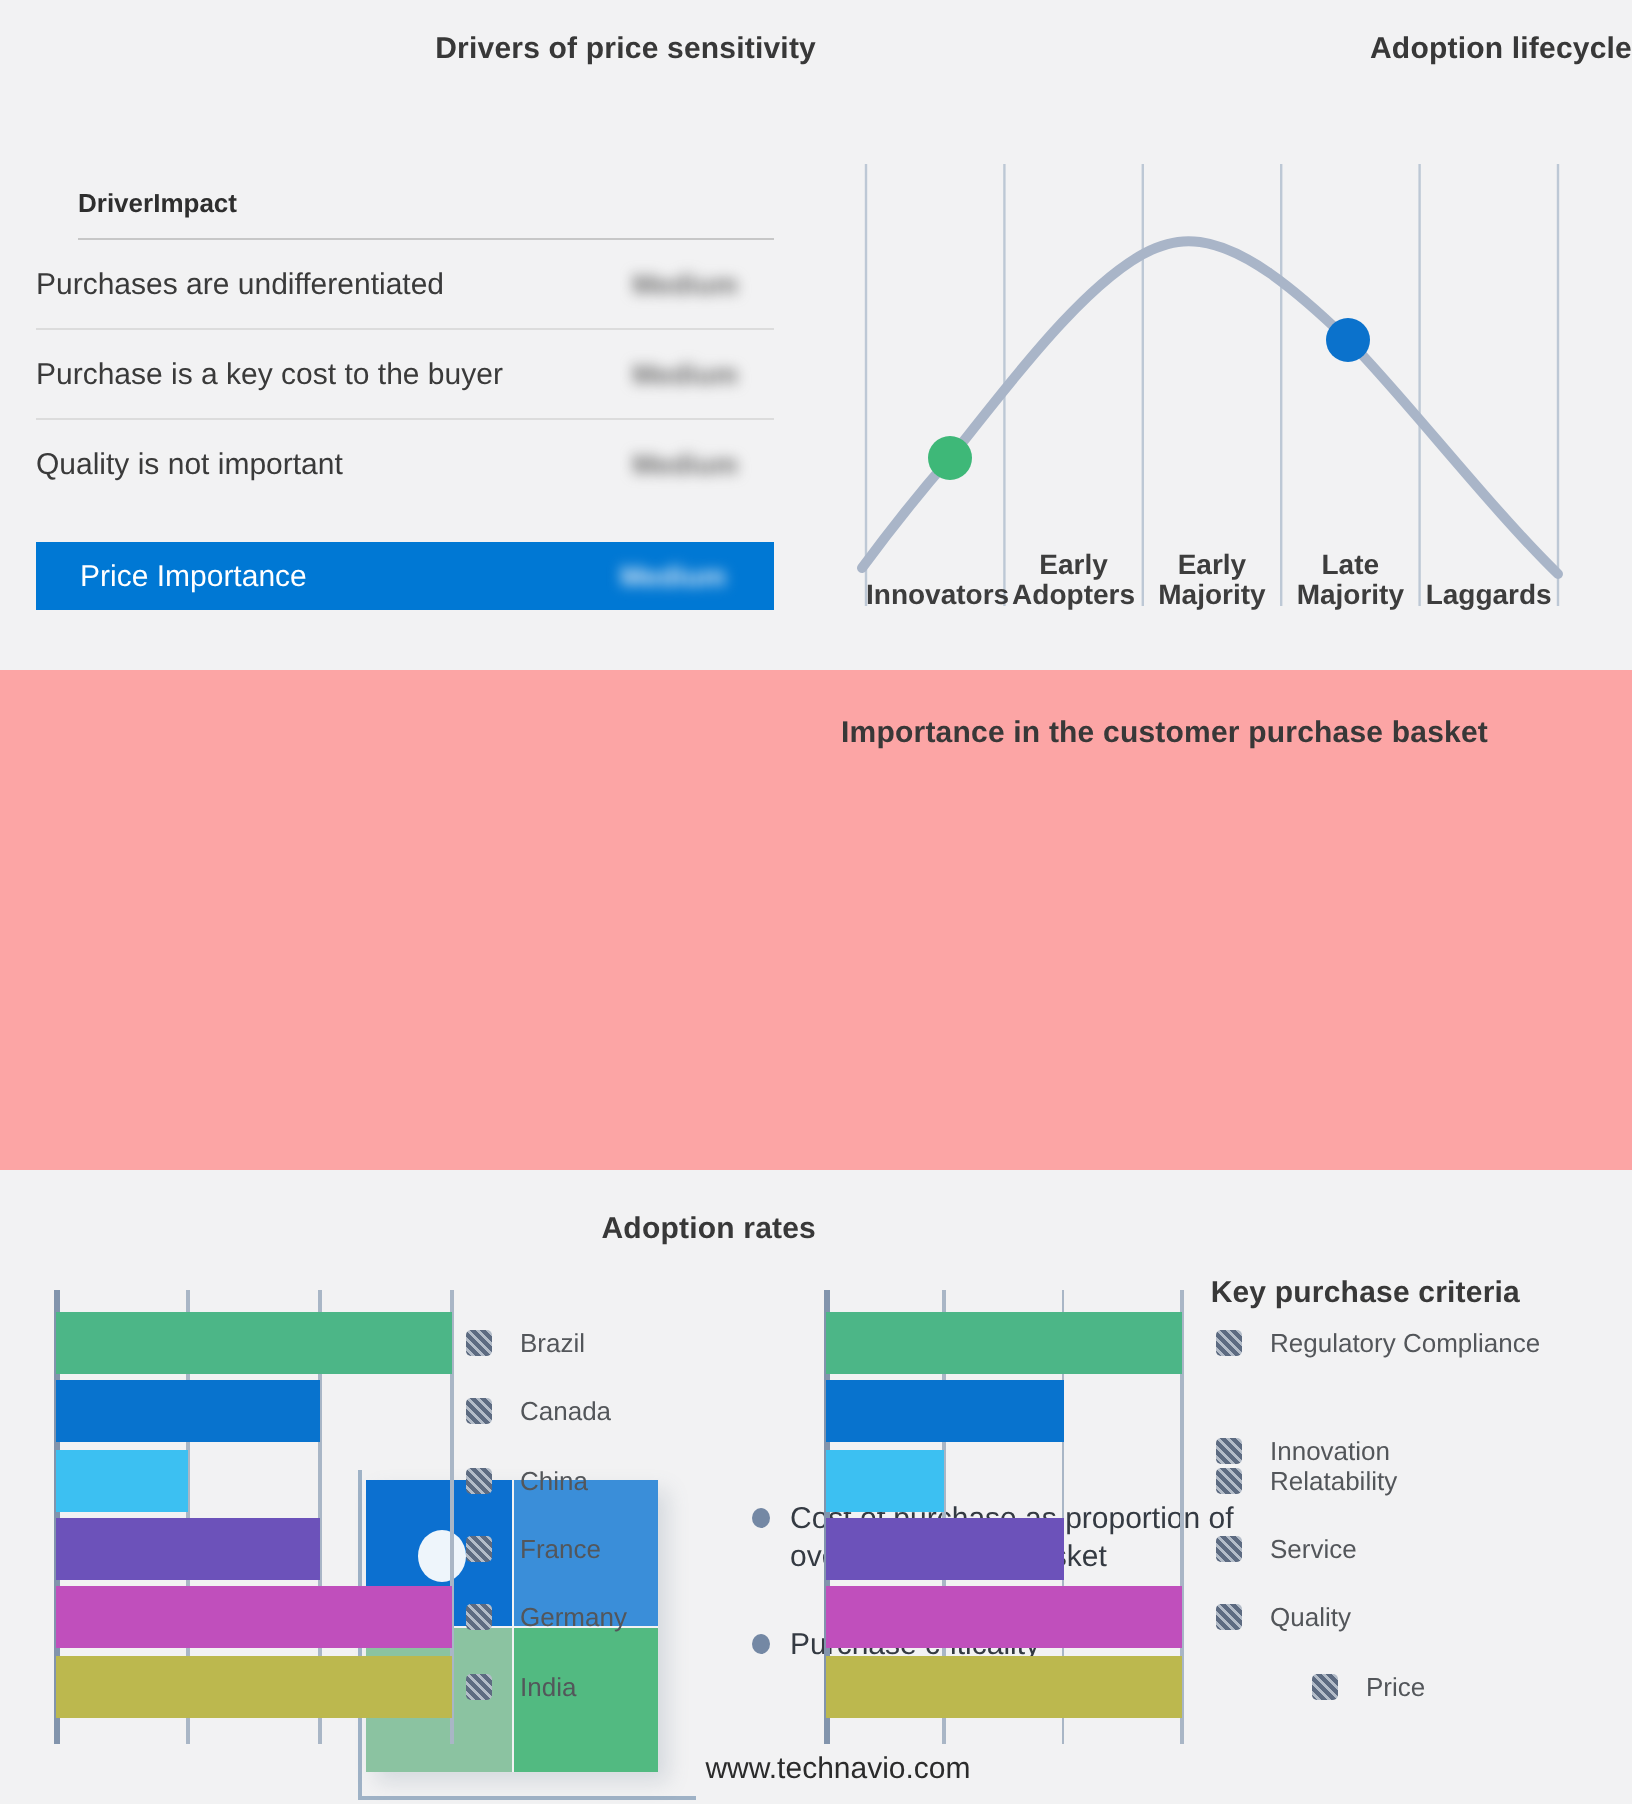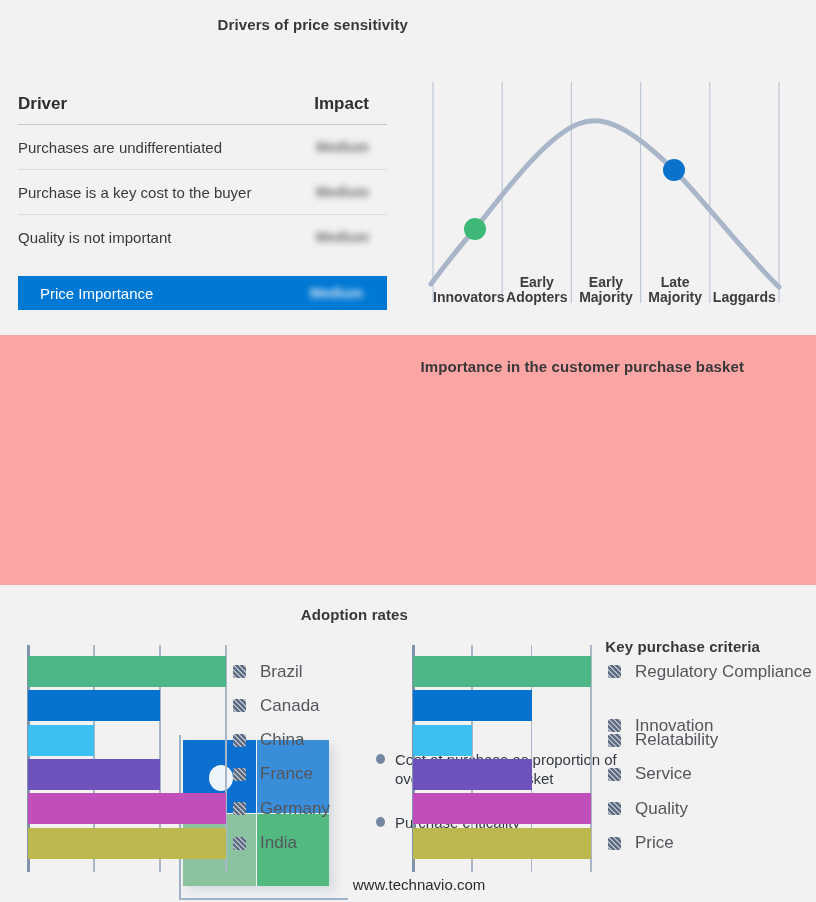--- a/index.html
+++ b/index.html
@@ -8,23 +8,23 @@
     background:#f2f2f3; overflow:hidden;
     font-family:"Liberation Sans", sans-serif; color:#3a3a3a;
   }
   .panel-title {
     position:absolute; margin:0; font-size:15px; font-weight:700;
     color:#383838; text-align:right; letter-spacing:.1px;
   }
   
   .dtable { position:absolute; left:18px; top:90px; width:369px; }
   .thead {
-    display:flex; justify-content:space-between; align-items:flex-end;
+    display:flex; align-items:flex-end;
     padding:4px 18px 10px 0; border-bottom:1px solid #c7c7c7;
-    font-size:17px; font-weight:700; color:#2e2e2e;
+    font-size:13px; font-weight:700; color:#2e2e2e;margin-left:21px;
   }
   .trow {
     display:flex; justify-content:space-between; align-items:center;
     height:44px; padding-right:18px; border-bottom:1px solid #dcdcdc;
     font-size:15px; color:#3a3a3a;
   }
   .trow.last { border-bottom:none; }
   .impact-blur { filter:blur(3.2px); font-weight:700; color:#6e6e6e; font-size:14px; }
   .highlight {
     margin-top:17px; height:34px; display:flex; justify-content:space-between;
@@ -63,21 +63,21 @@
   .plot { position:absolute; top:645px; height:227px; }
   .gline { position:absolute; top:0; width:1.5px; height:227px; background:#a9b6c6; }
   .gline.axis { width:2.5px; background:#8294ac; }
   .bar { position:absolute; left:1px; height:31px; }
   .legend { position:absolute; top:645px; height:227px; }
   .lrow { position:absolute; left:0; display:flex; align-items:center; gap:14px; height:21px; }
   .lswatch {
     width:13px; height:13px; border-radius:2.5px; flex:0 0 auto;
     background:repeating-linear-gradient(45deg,#5d6b81 0px,#5d6b81 2px,#b3bcc8 2px,#b3bcc8 3.5px);
   }
-  .llabel { font-size:17px; color:#53565a; }
+  .llabel { font-size:13px; color:#53565a; }
   
   .footer {
     position:absolute; left:22px; top:876px; width:794px; text-align:center;
     font-size:15px; color:#2b2b2b;
   }
 </style>
 </head>
 <body>
 
 <div class="page">
@@ -102,20 +102,21 @@
           <span class="driver-cell">Quality is not important</span>
           <span class="impact-blur">Medium</span>
         </div>
       </div>
     <div class="highlight" id="highlight-row" style="background: rgb(0, 120, 212);">
       <span>Price Importance</span>
       <span class="impact-blur">Medium</span>
     </div>
   </div>
 
+  <h2 class="panel-title" style="left:408px; top:16px; width:408px;">Adoption lifecycle</h2>
 
   <div class="lifecycle-chart">
     <svg width="408" height="238" viewBox="0 0 408 238">
       <g stroke="#bdc8d5" stroke-width="1.2">
         <line x1="25" y1="7" x2="25" y2="228"></line>
         <line x1="94.2" y1="7" x2="94.2" y2="228"></line>
         <line x1="163.4" y1="7" x2="163.4" y2="228"></line>
         <line x1="232.6" y1="7" x2="232.6" y2="228"></line>
         <line x1="301.8" y1="7" x2="301.8" y2="228"></line>
         <line x1="371" y1="7" x2="371" y2="228"></line>
@@ -231,21 +232,21 @@
         <span class="llabel">Relatability</span>
       </div>
       <div class="lrow" style="top: 118.9px;">
         <span class="lswatch"></span>
         <span class="llabel">Service</span>
       </div>
       <div class="lrow" style="top: 153.2px;">
         <span class="lswatch"></span>
         <span class="llabel">Quality</span>
       </div>
-      <div class="lrow" style="top: 187.5px;">
+      <div class="lrow" style="top: 187.5px; margin-left: 48px;">
         <span class="lswatch"></span>
         <span class="llabel">Price</span>
       </div>
     </div>
 
   <div class="footer">
     <span>www.technavio.com</span>
   </div>
 
 </div>

